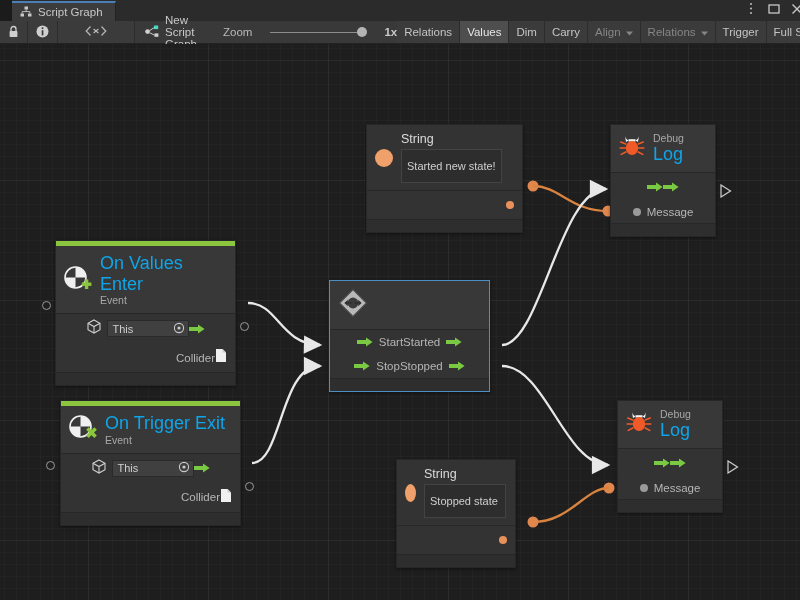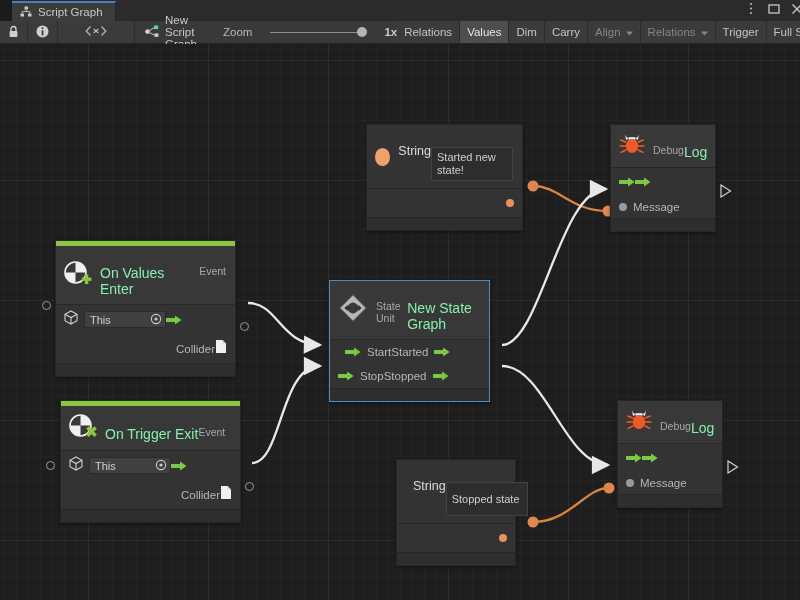--- a/index.html
+++ b/index.html
@@ -92,31 +92,31 @@
     box-shadow: 0 1px 3px rgba(0,0,0,0.45);
   }
   .node.selected { border: 1px solid #4b8fc4; }
   .accent-bar { height: 5px; background: #8cc63f; }
   .node-head {
     display: flex; align-items: center; gap: 8px;
     padding: 7px 9px 7px 8px; background: #383838;
     border-bottom: 1px solid #272727;
   }
   .node-head.plain { background: #333333; }
-  .head-text { display: flex; line-height: 1.15; margin-top: 12px; }
+  .head-text { display: flex; flex-direction: column; line-height: 1.15; }
   .head-sub { font-size: 10.5px; color: #a8a8a8; }
-  .head-title { font-size: 14px; color: #86efac; }
+  .head-title { font-size: 18px; color: #0ea5e9; }
   .head-one { font-size: 12.5px; color: #dcdcdc; }
 
   .node-body { padding: 0; background: #333333; }
   .node-foot {
     height: 13px; background: #2e2e2e; border-top: 1px solid #272727;
   }
   .row {
-    display: flex; align-items: center; justify-content: flex-start;
+    display: flex; align-items: center; justify-content: center;
     padding: 5px 8px; min-height: 22px;
   }
   .row-left { display: flex; align-items: center; gap: 6px; }
   .row-right { display: flex; align-items: center; gap: 6px; }
   .lbl { font-size: 11.5px; color: #b6b6b6; }
 
   
   .field {
     display: flex; align-items: center; justify-content: space-between;
     background: #404040; border: 1px solid #2a2a2a;
@@ -414,24 +414,20 @@
       <div class="node-head">
         <span>
           <svg width="30" height="30" viewBox="0 0 30 30">
             <path d="M15 1.5 L28.5 15 L15 28.5 L1.5 15 Z" fill="#b8b8b8" stroke="#4a4a4a" stroke-width="1.2"></path>
             <circle cx="15" cy="15" r="5.4" fill="#3a3a3a"></circle>
             <path d="M7.5 15 h6 M22.5 15 h-6" stroke="#2e2e2e" stroke-width="1.6"></path>
             <path d="M9.8 11.8 L6.4 15 L9.8 18.2 Z" fill="#2e2e2e"></path>
             <path d="M20.2 11.8 L23.6 15 L20.2 18.2 Z" fill="#2e2e2e"></path>
           </svg>
         </span>
-        <span class="head-text">
-          <span class="head-sub">State Unit</span>
-          <span class="head-title">New  State  Graph</span>
-        </span>
       </div>
       <div class="node-body">
         <div class="row" style="padding:3px 15px; min-height:20px;">
           <span class="row-left">
             <span class="garrow">
               <svg width="16" height="10" viewBox="0 0 16 10">
                 <path d="M0 3 h9 V0.6 L15.6 5 L9 9.4 V7 H0 Z" fill="#7ac943"></path>
               </svg>
             </span>
             <span class="lbl">Start</span>

